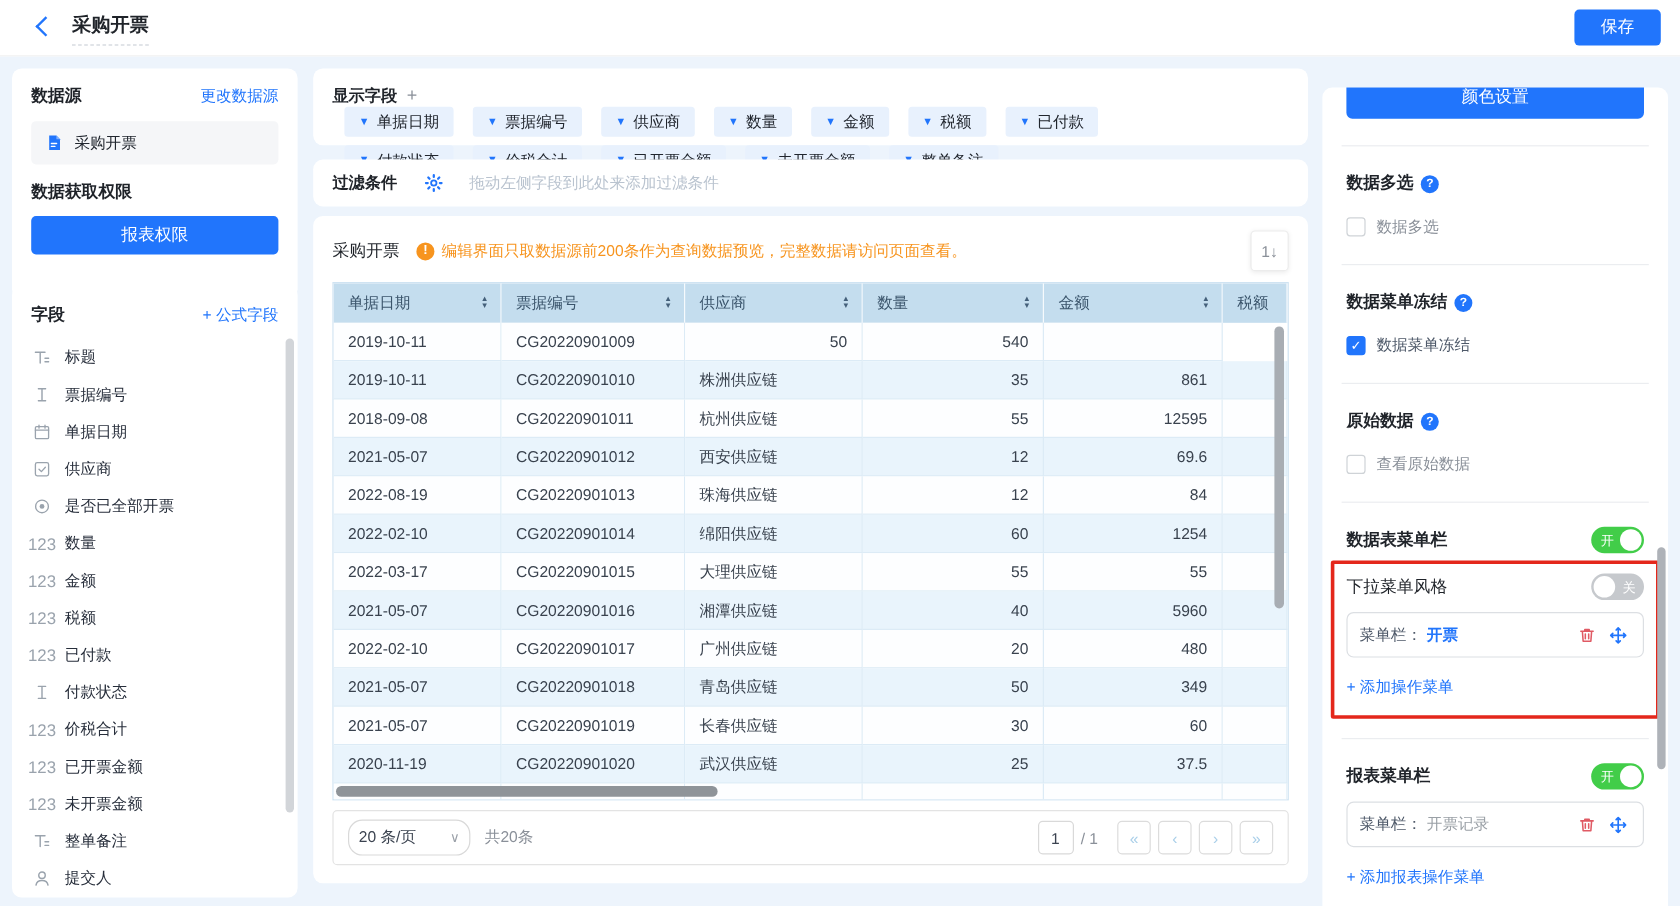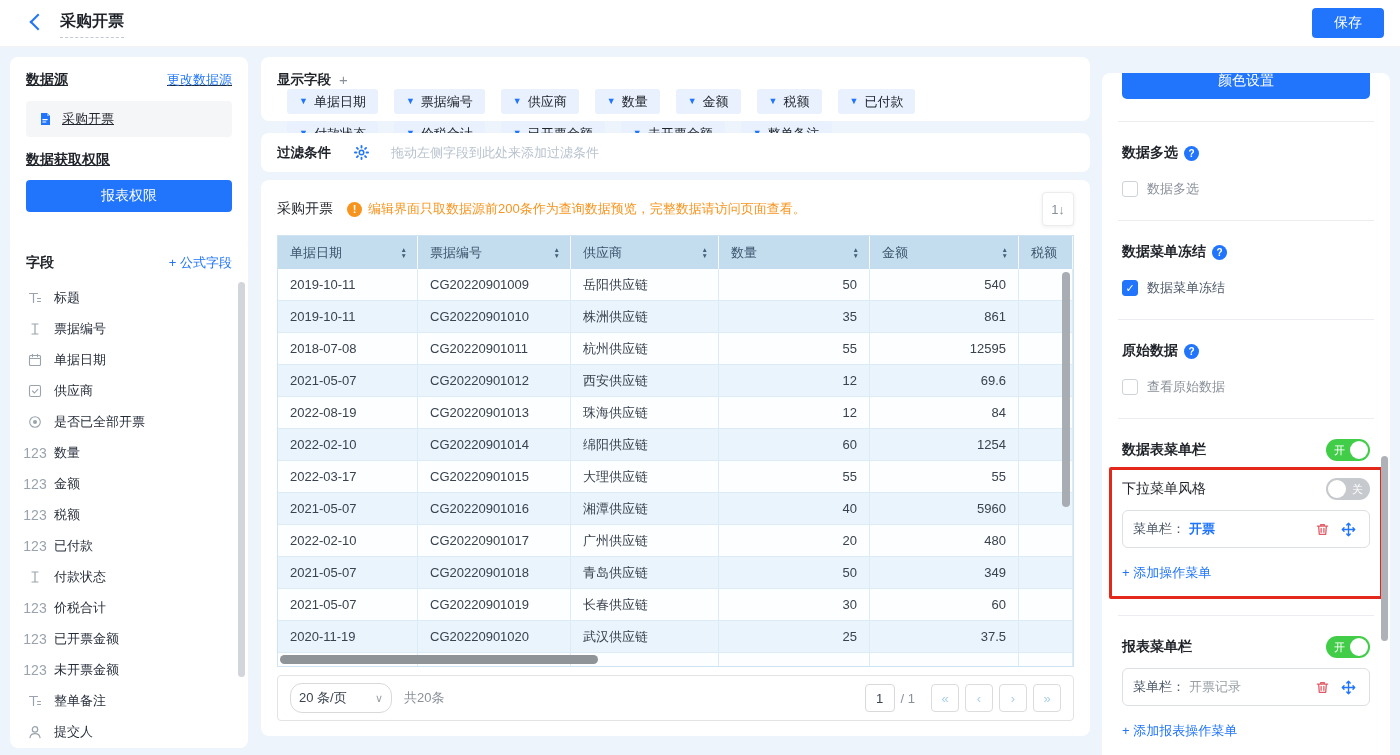--- a/index.html
+++ b/index.html
@@ -7,21 +7,21 @@
   #app{position:relative;width:1400px;height:755px;background:#edf4fc;font-size:13px;color:#21262e;}
   .card{position:absolute;background:#fff;border-radius:8px;}
 
   
   .topbar{position:absolute;top:0;left:0;right:0;height:46px;background:#fff;border-bottom:1px solid #f2f2f2;z-index:5;}
   .back{position:absolute;left:32px;top:16px;width:10px;height:10px;border-left:2.5px solid #2175fc;border-bottom:2.5px solid #2175fc;transform:rotate(45deg);cursor:pointer;}
   .page-title{position:absolute;left:60px;top:11px;font-size:16px;font-weight:600;color:#1f2329;border-bottom:1px dashed #c3c9d2;padding-bottom:5px;}
   .save-btn{position:absolute;right:16px;top:8px;height:30px;min-width:72px;background:#2175fc;color:#fff;border:none;border-radius:4px;font-size:14px;padding:0 18px;cursor:pointer;}
 
   
-  #ds-card{left:10px;top:57px;width:238px;height:192px;padding:14px 16px;box-sizing:border-box;text-decoration:underline;}
+  #ds-card{left:10px;top:57px;width:238px;height:192px;padding:14px 16px;box-sizing:border-box;}
   .panel-head{display:flex;align-items:center;justify-content:space-between;}
   .panel-title{font-size:14px;font-weight:700;color:#1f2329;}
   .link{color:#2175fc;cursor:pointer;font-size:13px;}
   .ds-item{margin-top:12px;height:36px;background:#f5f6f8;border-radius:4px;display:flex;align-items:center;padding:0 10px;gap:8px;}
   .perm-title{margin-top:14px;font-size:14px;font-weight:700;color:#1f2329;}
   .perm-btn{margin-top:11px;width:100%;height:32px;background:#2175fc;color:#fff;border:none;border-radius:4px;font-size:14px;cursor:pointer;}
 
   #fields-card{left:10px;top:238px;width:238px;height:510px;padding:16px;box-sizing:border-box;overflow:hidden;}
   .field-list{margin-top:10px;}
   .field-item{height:31px;display:flex;align-items:center;gap:10px;cursor:grab;}
@@ -378,35 +378,34 @@
             </span>
           </div>
           <div class="th">
             <span>税额</span>
           </div>
         </div>
       <div id="tbody">
           <div class="gridrow tr">
             <div class="td">2019-10-11</div>
             <div class="td">CG20220901009</div>
-            <div class="td">岳阳供应链</div>
             <div class="td right">50</div>
             <div class="td right">540</div>
             <div class="td"></div>
           </div>
           <div class="gridrow tr alt">
             <div class="td">2019-10-11</div>
             <div class="td">CG20220901010</div>
             <div class="td">株洲供应链</div>
             <div class="td right">35</div>
             <div class="td right">861</div>
             <div class="td"></div>
           </div>
           <div class="gridrow tr">
-            <div class="td">2018-07-08</div>
+            <div class="td">2018-09-08</div>
             <div class="td">CG20220901011</div>
             <div class="td">杭州供应链</div>
             <div class="td right">55</div>
             <div class="td right">12595</div>
             <div class="td"></div>
           </div>
           <div class="gridrow tr alt">
             <div class="td">2021-05-07</div>
             <div class="td">CG20220901012</div>
             <div class="td">西安供应链</div>

